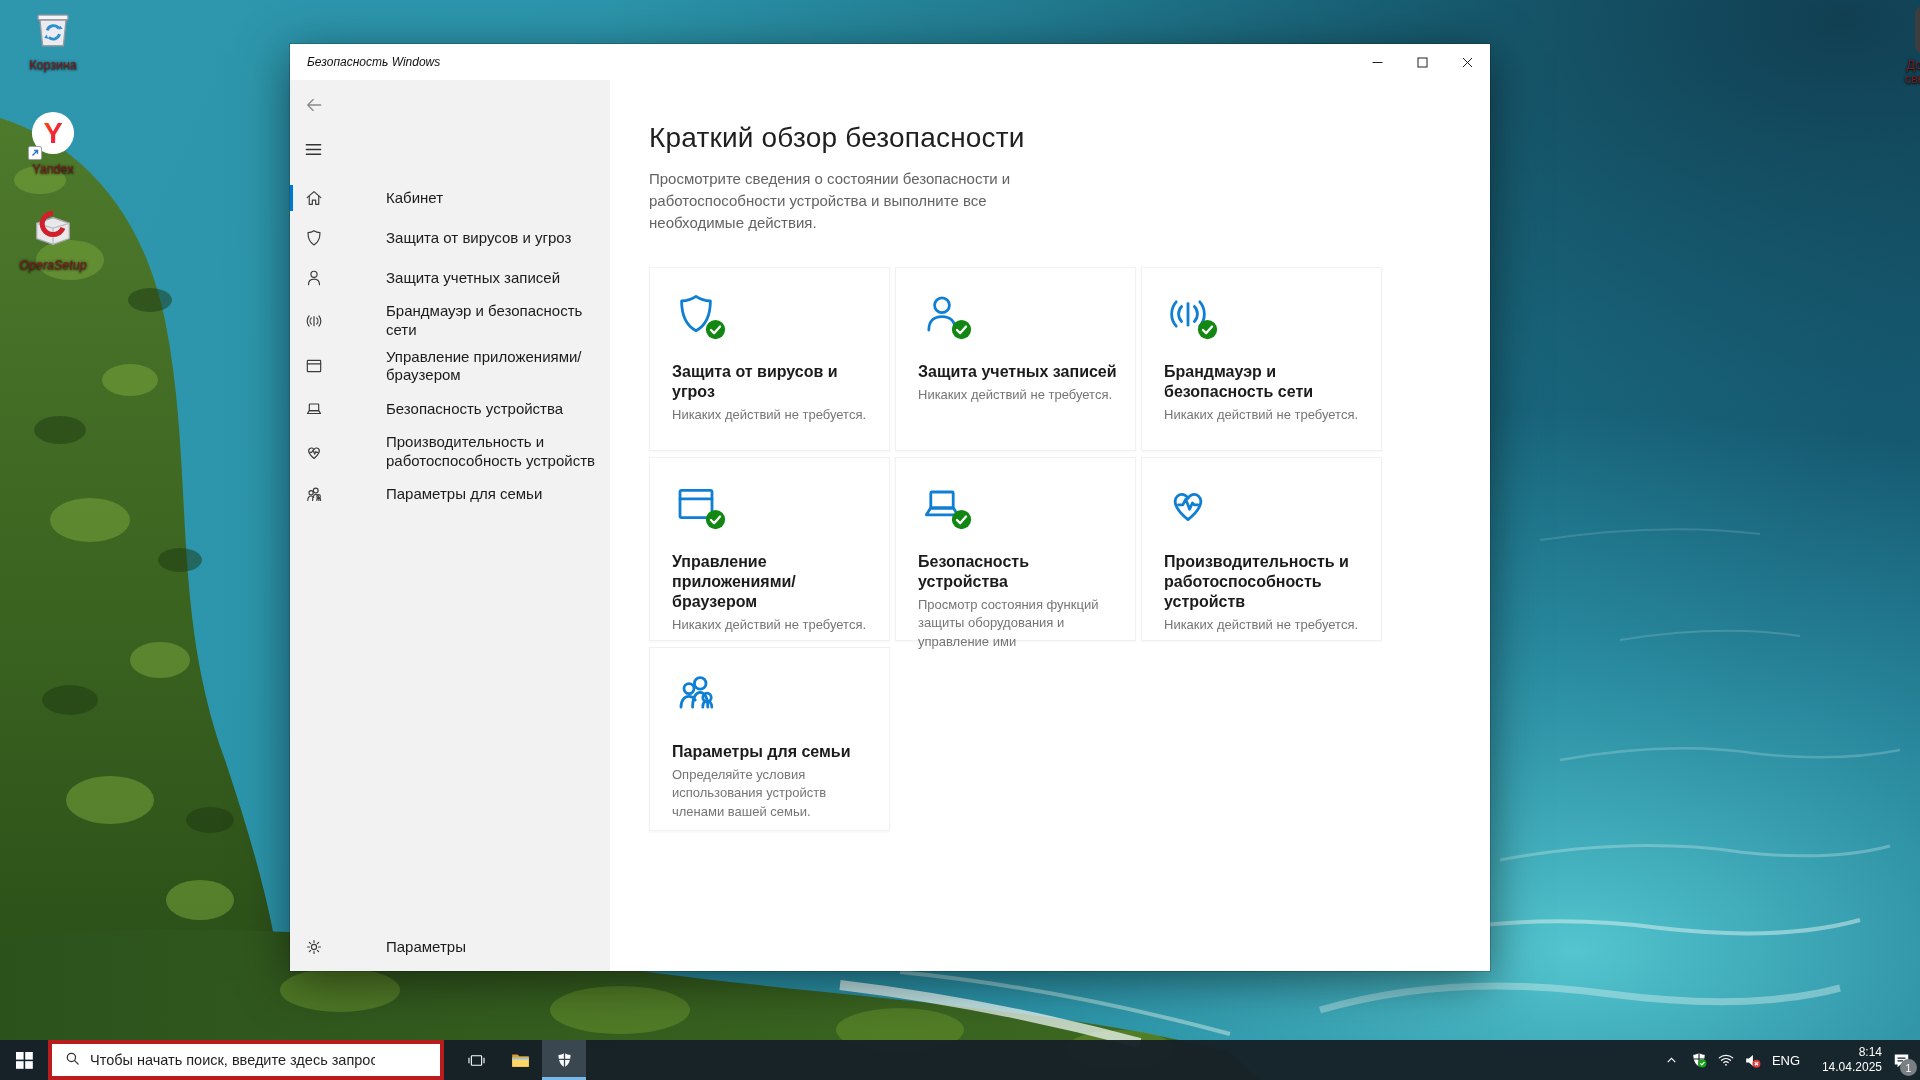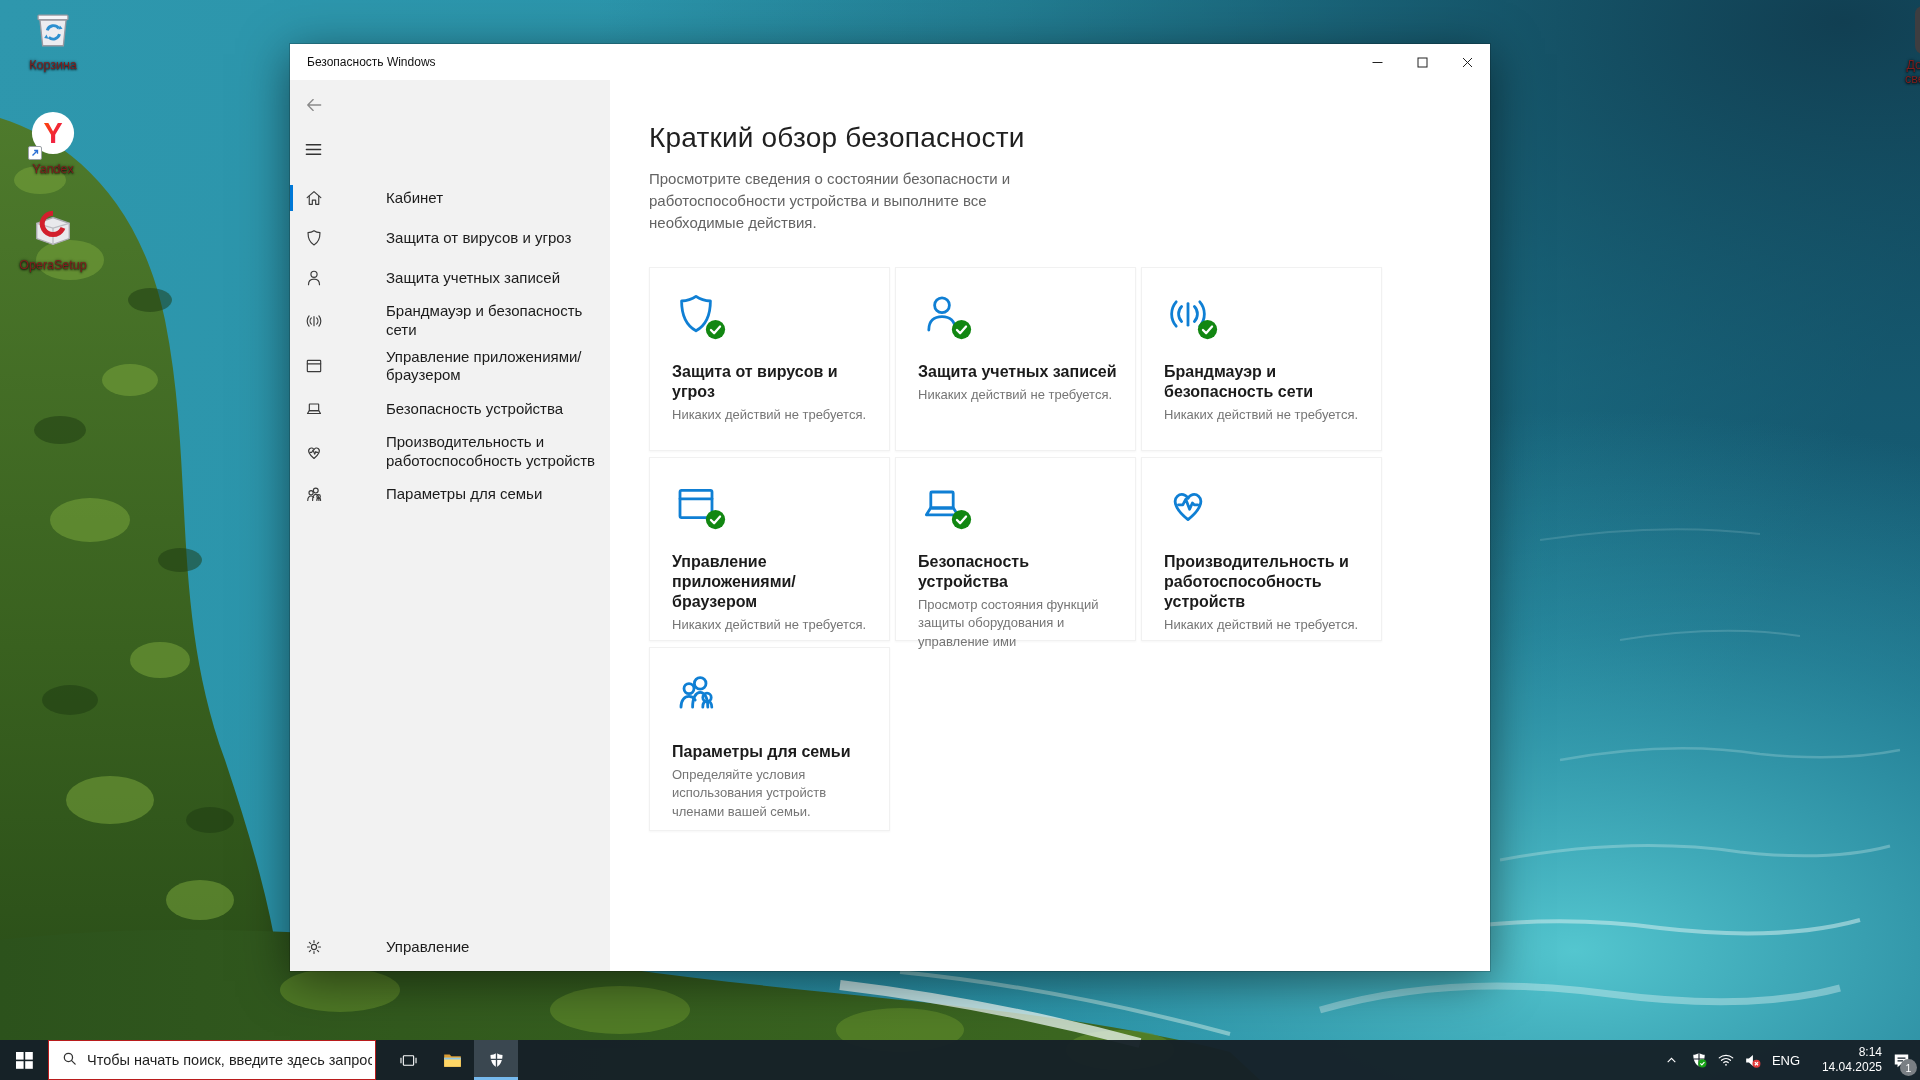--- a/index.html
+++ b/index.html
@@ -19,21 +19,21 @@
   .shortcut-badge{ position:absolute; left:-2px; bottom:-2px; width:14px; height:14px;
     background:#fff; border:1px solid #9aa0a6; border-radius:2px; display:flex;
     align-items:center; justify-content:center; }
   .dicon-info .ic{ background:#3d3d40; border-radius:8px; display:flex;
     align-items:center; justify-content:center; width:48px; height:48px; }
 
   
   .win{ position:absolute; left:290px; top:44px; width:1200px; height:927px;
     background:#fff; z-index:3; box-shadow:0 10px 45px rgba(0,0,0,.5), 0 0 0 1px rgba(0,0,0,.18); }
   .titlebar{ height:36px; background:#fff; display:flex; align-items:center; }
-  .titlebar .title{ font-size:12px; color:#111; margin-left:17px; flex:1; }
+  .titlebar .title{ font-size:12px; color:#111; margin-left:17px; flex:1;font-style:italic; }
   .ctl{ width:45px; height:36px; display:flex; align-items:center; justify-content:center;
     color:#222; cursor:pointer; }
   .win-body{ position:absolute; top:36px; left:0; right:0; bottom:0; display:flex; }
 
   
   .sidebar{ width:320px; background:#f2f2f2; position:relative; flex:none;
     display:flex; flex-direction:column; }
   .icon-btn{ width:46px; height:38px; display:flex; align-items:center;
     justify-content:flex-start; padding-left:14px; color:#4a4a4a; cursor:pointer; }
   .back-btn{ margin-top:6px; color:#8a8a8a; }
@@ -59,21 +59,21 @@
   .cicon{ position:relative; width:48px; height:48px; color:var(--icon-blue); }
   .cicon svg.glyph{ width:48px; height:48px; }
   .badge{ position:absolute; right:-6px; bottom:-2px; width:21px; height:21px; }
   .card .ctitle{ margin-top:24px; font-size:16px; font-weight:600; color:#1b1b1b; line-height:1.25; }
   .card .cdesc{ margin-top:4px; font-size:13px; color:#757575; line-height:1.4; }
 
   
   .taskbar{ position:absolute; left:0; bottom:0; width:1920px; height:40px;
     background:rgba(22,32,40,.96); z-index:5; display:flex; align-items:stretch; }
   .tb-btn{ width:48px; display:flex; align-items:center; justify-content:center; cursor:pointer; }
-  .searchbox{ width:328px; background:#fff; border:1px solid #b91c1c; display:flex;
+  .searchbox{ width:396px; background:#fff; border:4px solid #b91c1c; display:flex;
     align-items:center; padding-left:12px; gap:9px; }
   .searchbox input{ border:none; outline:none; width:285px; font-size:14.5px;
     background:transparent; font-family:inherit; color:#1a1a1a; }
   .searchbox input::placeholder{ color:#1f1f1f; opacity:1; }
   .tb-app{ width:44px; display:flex; align-items:center; justify-content:center;
     cursor:pointer; position:relative; }
   .tb-app.active{ background:#3a4750; }
   .tb-app.active::after{ content:""; position:absolute; left:0; right:0; bottom:0;
     height:3px; background:var(--underline); }
   .tray{ margin-left:auto; display:flex; align-items:stretch; }
@@ -196,21 +196,21 @@
       </svg>
       <span class="shortcut-badge">
         <svg viewBox="0 0 12 12" width="10" height="10">
             <path d="M3 9 L9 3 M5 3 H9 V7" stroke="#2a6fd4" stroke-width="1.6" fill="none"></path>
           </svg>
       </span>
     </div>
     <div class="lbl">Yandex</div>
   </div>
 
-  <div class="dicon" style="left:10px; top:206px;">
+  <div class="dicon" style="left:10px; top:206px;font-style:italic;">
     <div class="ic">
       <svg viewBox="0 0 24 24" width="46" height="48">
         <path d="M3.5 8.5 L12 5.5 L20.5 8.5 L20.5 16.5 L12 19.5 L3.5 16.5 Z" fill="#e9e9ec" stroke="#a9a9af" stroke-width="0.7"></path>
         <path d="M3.5 8.5 L12 11 L20.5 8.5" fill="none" stroke="#bcbcc2" stroke-width="0.7"></path>
         <path d="M12 11 V19.5" stroke="#bcbcc2" stroke-width="0.7"></path>
         <path d="M12 3.2 a5.6 5.6 0 1 0 0.01 0" fill="none" stroke="#d21f2c" stroke-width="2.6" stroke-dasharray="24 11"></path>
       </svg>
     </div>
     <div class="lbl">OperaSetup</div>
   </div>
@@ -325,21 +325,21 @@
        <span class="nlabel">Параметры для семьи</span>
      </div>
           </div>
         <div class="spacer"></div>
         <div id="settings-slot">
             <div class="nav-item settings-item">
      <span class="nicon"><svg viewBox="0 0 24 24" fill="none" stroke="currentColor" stroke-width="1.4" stroke-linecap="round" stroke-linejoin="round">
                   <circle cx="12" cy="12" r="3.1"></circle>
                   <path d="M12 4.2 V6.5 M12 17.5 V19.8 M4.2 12 H6.5 M17.5 12 H19.8 M6.4 6.4 L8 8 M16 16 L17.6 17.6 M17.6 6.4 L16 8 M8 16 L6.4 17.6"></path>
                 </svg></span>
-     <span class="nlabel">Управление</span>
+     <span class="nlabel">Параметры</span>
    </div>
           </div>
       </div>
 
       <div class="main">
         <h1>Краткий обзор безопасности</h1>
         <div class="sub">Просмотрите сведения о состоянии безопасности и работоспособности устройства и выполните все необходимые действия.</div>
         <div class="cards" id="cards-grid">
             <div class="card">
        <div class="cicon">

